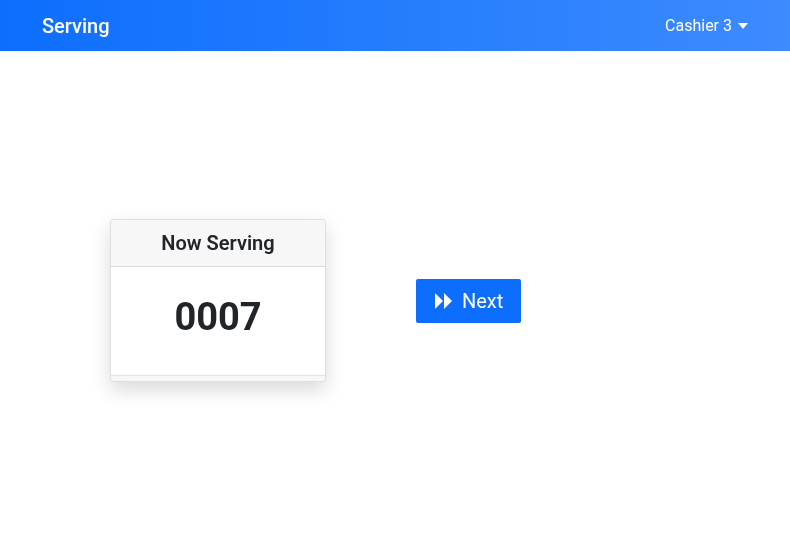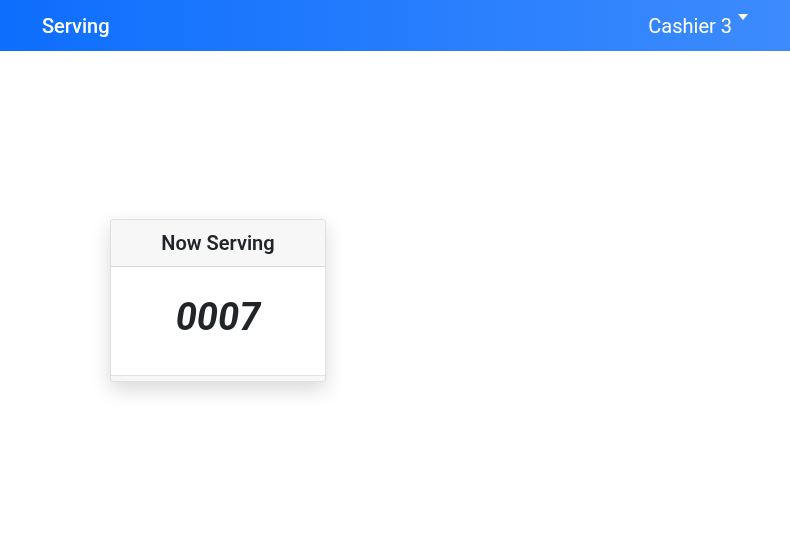--- a/index.html
+++ b/index.html
@@ -22,23 +22,23 @@
       justify-content: space-between;
       padding: 0 42px 0 42px;
       color: #fff;
     }
     .brand {
       font-size: 20px;
       font-weight: 500;
     }
     .user-dropdown {
       display: flex;
-      align-items: flex-start;
+      align-items: center;
       cursor: pointer;
-      font-size: 20px;
+      font-size: 16px;
       font-weight: 400;
     }
     .caret {
       margin-left: 6px;
       display: inline-block;
     }
     .caret svg {
       display: block;
     }
     .content {
@@ -60,21 +60,20 @@
       text-align: center;
       padding: 11px 0;
       font-size: 20px;
       font-weight: 600;
       color: #212529;
       border-radius: 4px 4px 0 0;
     }
     .card-body {
       text-align: center;
       padding: 28px 0 36px 0;
-      font-style: italic;
     }
     .serving-number {
       font-size: 38px;
       font-weight: 700;
       color: #212529;
     }
     .card-footer-line {
       height: 6px;
       background: #f7f7f8;
       border-top: 1px solid rgba(0,0,0,0.08);
@@ -130,15 +129,24 @@
 <div class="content">
   <div class="card">
     <div class="card-header">Now Serving</div>
     <div class="card-body">
       <div class="serving-number">0007</div>
     </div>
     <div class="card-footer-line"></div>
   </div>
 
   <div class="buttons-area">
+    <button class="btn btn-primary">
+      <span class="icon">
+        <svg width="20" height="18" viewBox="0 0 20 18">
+          <path d="M1 1 L9 9 L1 17 Z" fill="#fff"></path>
+          <path d="M10 1 L18 9 L10 17 Z" fill="#fff"></path>
+        </svg>
+      </span>
+      <span>Next</span>
+    </button>
 
   </div>
 </div>
 
 </body></html>

